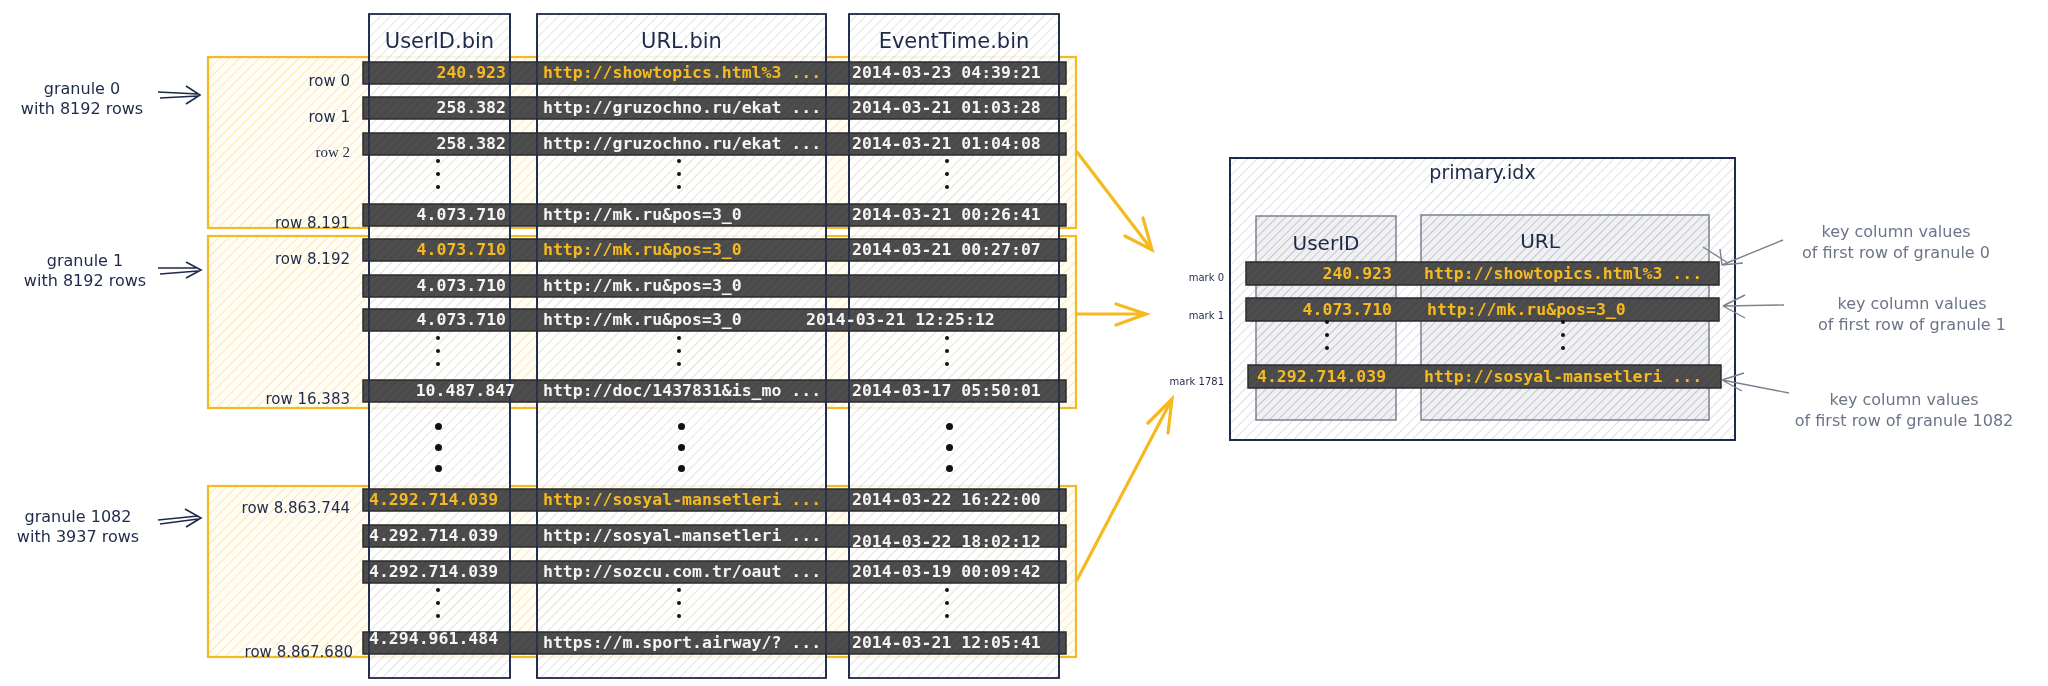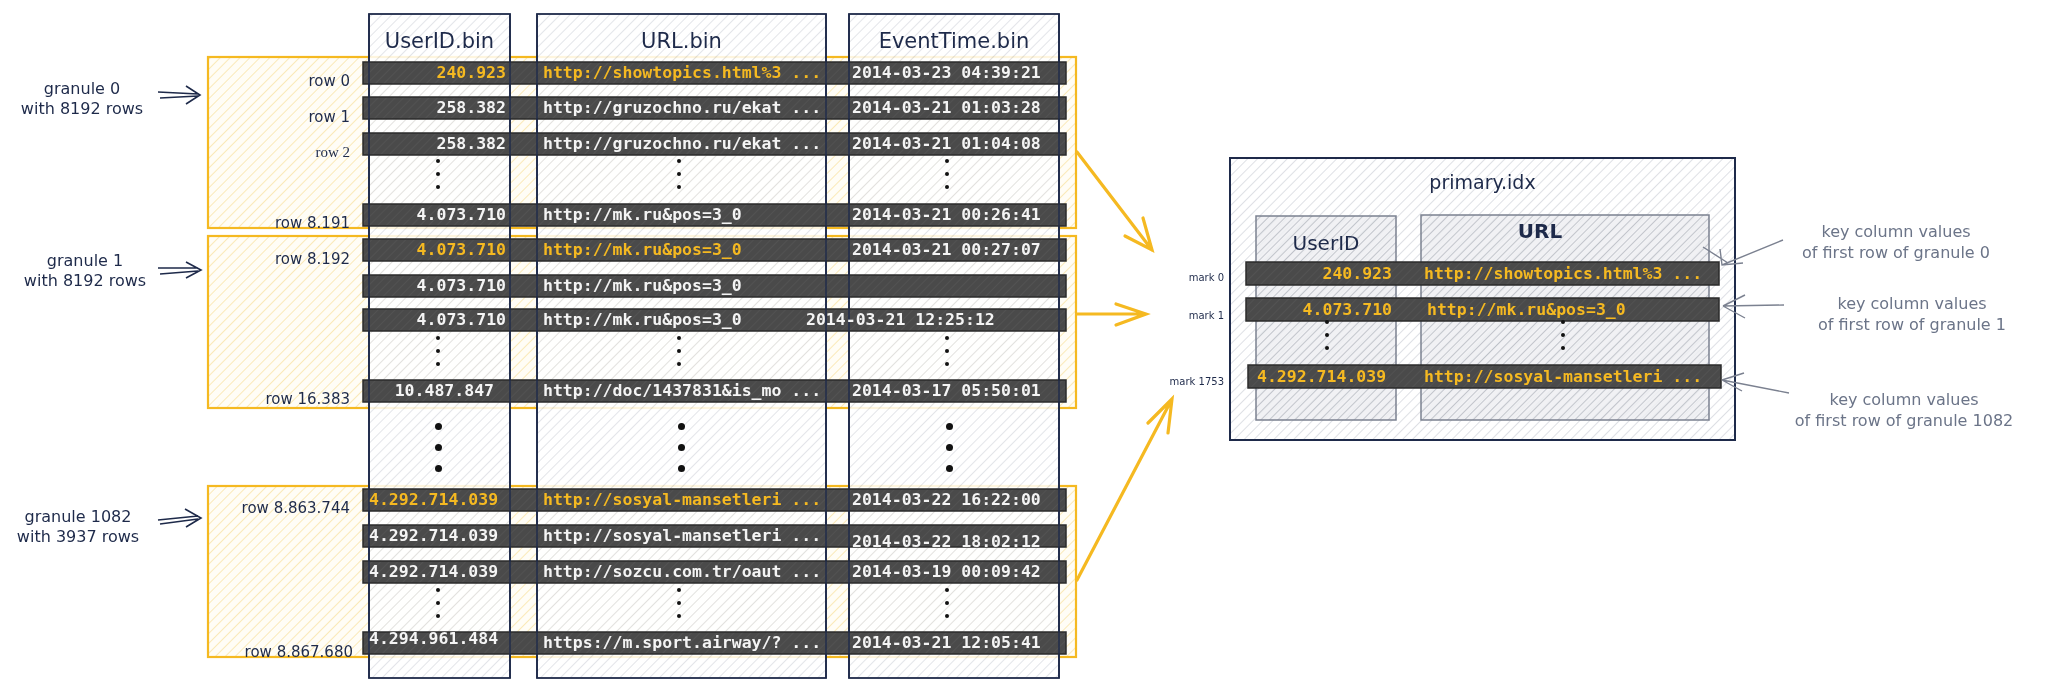--- a/index.html
+++ b/index.html
@@ -156,21 +156,21 @@
 <div class="cell mono" style="left:852px; top:239px;">2014-03-21 00:27:07</div>
 
 <div class="cell mono r" style="left:370px; top:275px; width:136px;">4.073.710</div>
 <div class="cell mono" style="left:543px; top:275px;">http://mk.ru&amp;pos=3_0</div>
 <div class="cell mono" style="left:852px; top:275px;"></div>
 
 <div class="cell mono r" style="left:370px; top:309px; width:136px;">4.073.710</div>
 <div class="cell mono" style="left:543px; top:309px;">http://mk.ru&amp;pos=3_0</div>
 <div class="cell mono" style="left:806px; top:309px;">2014-03-21 12:25:12</div>
 
-<div class="cell mono r" style="left:354px; top:380px; width:140px;">10.487.847</div>
+<div class="cell mono r" style="left:375px; top:380px; width:140px;">10.487.847</div>
 <div class="cell mono" style="left:543px; top:380px;">http://doc/1437831&amp;is_mo ...</div>
 <div class="cell mono" style="left:852px; top:380px;">2014-03-17 05:50:01</div>
 
 <div class="cell mono key" style="left:369px; top:489px;">4.292.714.039</div>
 <div class="cell mono key" style="left:543px; top:489px;">http://sosyal-mansetleri ...</div>
 <div class="cell mono" style="left:852px; top:489px;">2014-03-22 16:22:00</div>
 
 <div class="cell mono" style="left:369px; top:525px;">4.292.714.039</div>
 <div class="cell mono" style="left:543px; top:525px;">http://sosyal-mansetleri ...</div>
 <div class="cell mono" style="left:852px; top:525px;margin-top:6px;">2014-03-22 18:02:12</div>
@@ -242,25 +242,25 @@
     <span></span>
   </div>
 <div class="dots" style="left:944px; top:588px;">
     <span></span>
     <span></span>
     <span></span>
   </div>
 
 <div class="mark-label hand" style="left:1104px; top:263px;">mark 0</div>
 <div class="mark-label hand" style="left:1104px; top:301px;">mark 1</div>
-<div class="mark-label hand" style="left:1104px; top:367px;">mark 1753</div>
-
-<div class="idx-title hand" style="left:1230px; top:162px; width:505px;">primary.idx</div>
+<div class="mark-label hand" style="left:1104px; top:367px;">mark 1781</div>
+
+<div class="idx-title hand" style="left:1230px; top:152px; width:505px;">primary.idx</div>
 <div class="col-head hand" style="left:1256px; top:222px; width:140px; font-size:20px;">UserID</div>
-<div class="col-head hand" style="left:1421px; top:210px; width:238px; font-size:20px;font-weight:bold;">URL</div>
+<div class="col-head hand" style="left:1421px; top:220px; width:238px; font-size:20px;">URL</div>
 
 <div class="cell mono r key" style="left:1250px; top:263px; width:142px;">240.923</div>
 <div class="cell mono key" style="left:1424px; top:263px;">http://showtopics.html%3 ...</div>
 
 <div class="cell mono r key" style="left:1250px; top:299px; width:142px;">4.073.710</div>
 <div class="cell mono key" style="left:1427px; top:299px;">http://mk.ru&amp;pos=3_0</div>
 
 <div class="cell mono key" style="left:1257px; top:366px;">4.292.714.039</div>
 <div class="cell mono key" style="left:1424px; top:366px;">http://sosyal-mansetleri ...</div>
 

